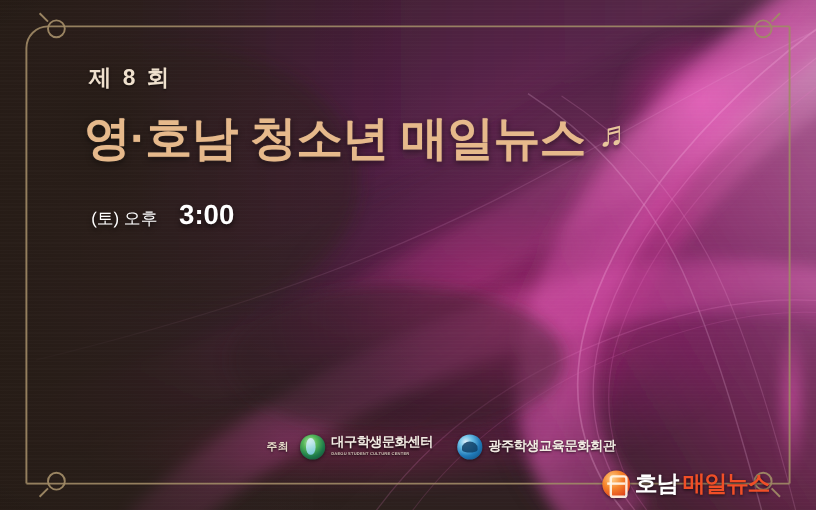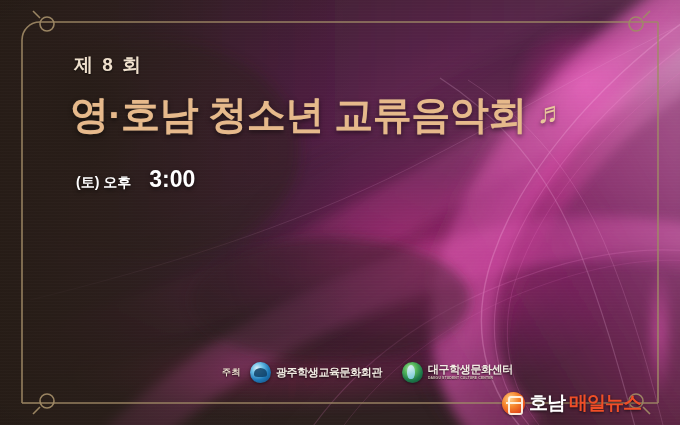--- a/index.html
+++ b/index.html
@@ -83,21 +83,21 @@
     transform:translateY(-2px);
   }
 
   .date-line{
     position:absolute;left:76px;top:166px;
     color:#ffffff;white-space:nowrap;
     text-shadow:0 2px 4px rgba(0,0,0,.6);
     display:flex;align-items:baseline;gap:4px;
   }
   .date-main{font-size:23px;font-weight:700;letter-spacing:-.3px;}
-  .date-sub{font-size:14px;font-weight:700;}
+  .date-sub{font-size:14px;font-weight:400;}
   .date-time{font-size:23px;font-weight:700;margin-left:14px;}
 
   .venue{
     position:absolute;left:72px;top:198px;
     font-size:17px;font-weight:700;color:#ffffff;letter-spacing:-.3px;
     text-shadow:0 2px 4px rgba(0,0,0,.6);white-space:nowrap;
   }
 
   
   .sponsors{
@@ -268,47 +268,47 @@
         <path d="M643,407 L650,414"></path>
       </g>
     </svg>
   </div>
 
   <div class="content">
 
     <div class="edition">제 8 회</div>
 
     <div class="title-row">
-      <span class="title">영·호남 청소년 교류음악회</span>
+      <span class="title">영·호남 청소년 매일뉴스</span>
       <span class="note-icon">♬</span>
     </div>
 
     <div class="date-line">
       <span class="date-sub">(토) 오후</span>
       <span class="date-time">3:00</span>
     </div>
 
 
     <div class="sponsors">
       <span class="host-label">주최</span>
-
-      <span class="sponsor">
-        <span class="emblem emblem-gj"></span>
-        <span class="sp-text">
-          <span class="sp-name">광주학생교육문화회관</span>
-        </span>
-      </span>
 
       <span class="sponsor">
         <span class="emblem emblem-dg"></span>
         <span class="sp-text">
           <span class="sp-name">대구학생문화센터</span>
           <span class="sp-sub">DAEGU STUDENT CULTURE CENTER</span>
         </span>
       </span>
+
+      <span class="sponsor">
+        <span class="emblem emblem-gj"></span>
+        <span class="sp-text">
+          <span class="sp-name">광주학생교육문화회관</span>
+        </span>
+      </span>
     </div>
 
     <div class="watermark">
       <span class="wm-mark"></span>
       <span class="wm-a">호남</span>
       <span class="wm-b">매일뉴스</span>
     </div>
 
   </div>
 </div>

